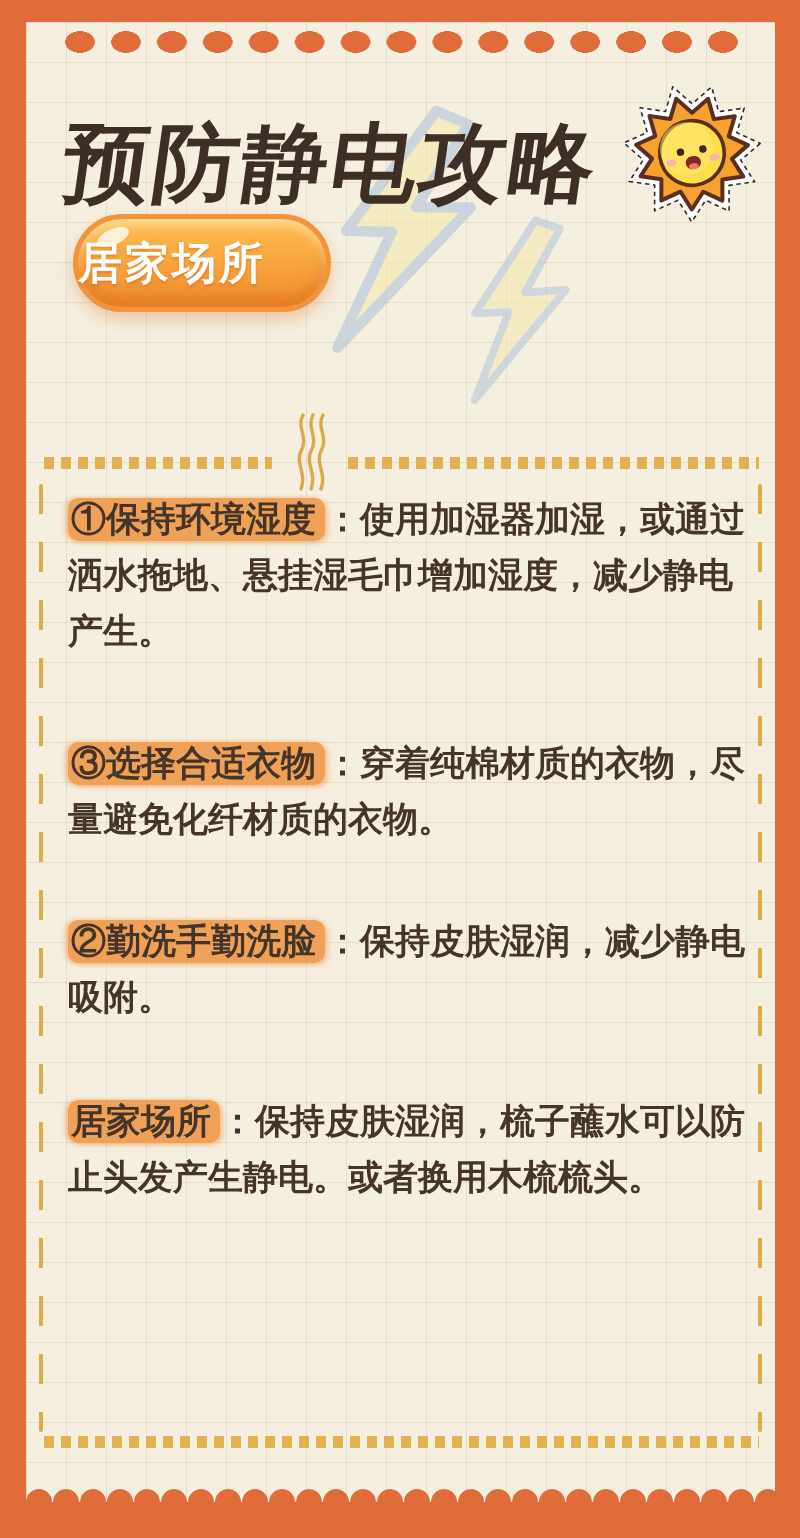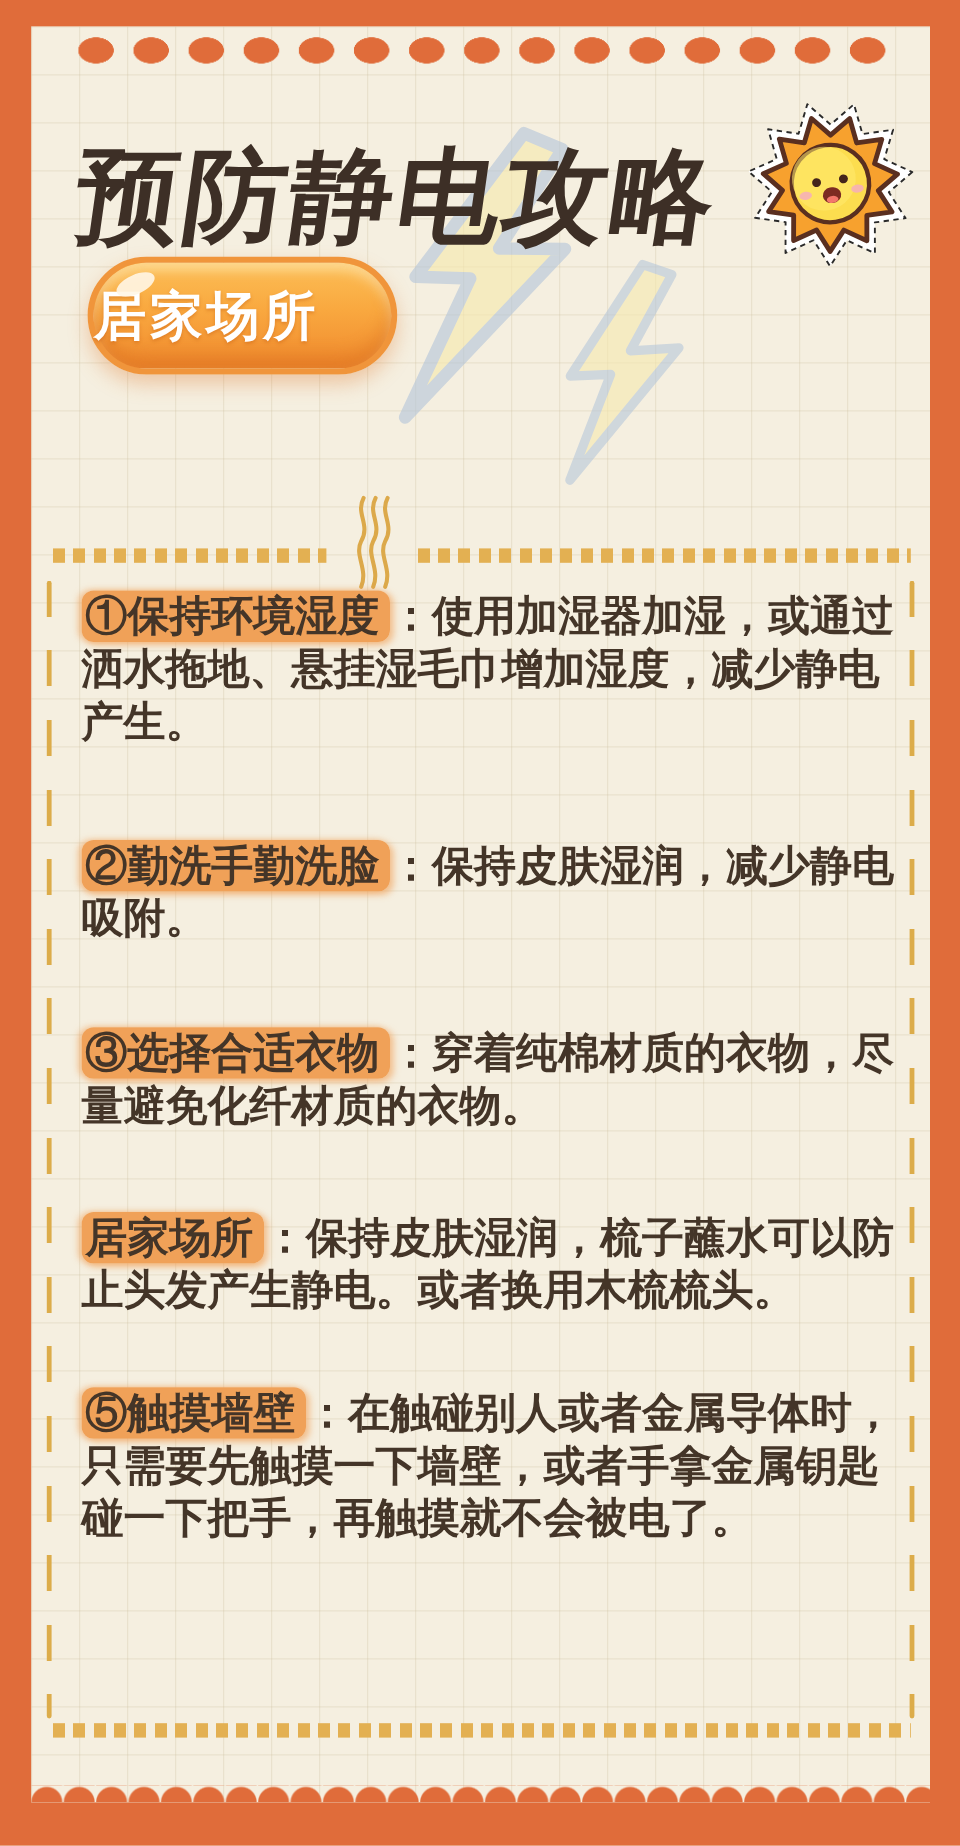--- a/index.html
+++ b/index.html
@@ -70,21 +70,21 @@
   .rail{
     position:absolute;top:462px;bottom:70px;width:4px;border-radius:2px;z-index:1;
     background-image:repeating-linear-gradient(180deg,#DCAC4A 0 30px,rgba(0,0,0,0) 30px 58px);
   }
   .rail-left{left:13px;}
   .rail-right{right:13px;}
   
   .tips{position:absolute;left:42px;width:685px;top:470px;z-index:2;}
   .tip{
     font-family:"Liberation Serif","DejaVu Serif",serif;
-    font-size:35px;line-height:44px;color:#443528;font-weight:600;
+    font-size:35px;line-height:56px;color:#443528;font-weight:600;
   }
   .tip .hl{
     background:#F0A158;border-radius:10px;padding:2px 9px 2px 3px;
     box-shadow:3px 2px 5px rgba(240,161,88,.55),-3px 0 5px rgba(240,161,88,.55);
     -webkit-box-decoration-break:clone;box-decoration-break:clone;
   }
   .m1{margin-bottom:76px}.m2{margin-bottom:68px}.m3{margin-bottom:66px}.m4{margin-bottom:58px}
 </style>
 </head>
 <body>
@@ -139,22 +139,21 @@
       </svg>
     </div>
     <div class="seg2 h-dash"></div>
   </div>
 
   <div class="rail rail-left"></div>
   <div class="rail rail-right"></div>
 
   <div class="tips">
     <div class="tip m1"><span class="hl">①保持环境湿度</span><span>：</span><span>使用加湿器加湿，或通过洒水拖地、悬挂湿毛巾增加湿度，减少静电产生。</span></div>
+    <div class="tip m3"><span class="hl">③选择合适衣物</span><span>：</span><span>穿着纯棉材质的衣物，尽量避免化纤材质的衣物。</span></div>
     <div class="tip m2"><span class="hl">②勤洗手勤洗脸</span><span>：</span><span>保持皮肤湿润，减少静电吸附。</span></div>
-    <div class="tip m3"><span class="hl">③选择合适衣物</span><span>：</span><span>穿着纯棉材质的衣物，尽量避免化纤材质的衣物。</span></div>
     <div class="tip m4"><span class="hl">居家场所</span><span>：</span><span>保持皮肤湿润，梳子蘸水可以防止头发产生静电。或者换用木梳梳头。</span></div>
-    <div class="tip"><span class="hl">⑤触摸墙壁</span><span>：</span><span>在触碰别人或者金属导体时，只需要先触摸一下墙壁，或者手拿金属钥匙碰一下把手，再触摸就不会被电了。</span></div>
   </div>
 
   <div class="sep-bottom h-dash"></div>
 
   <div class="scallops"></div>
 </div>
 
 </body></html>

